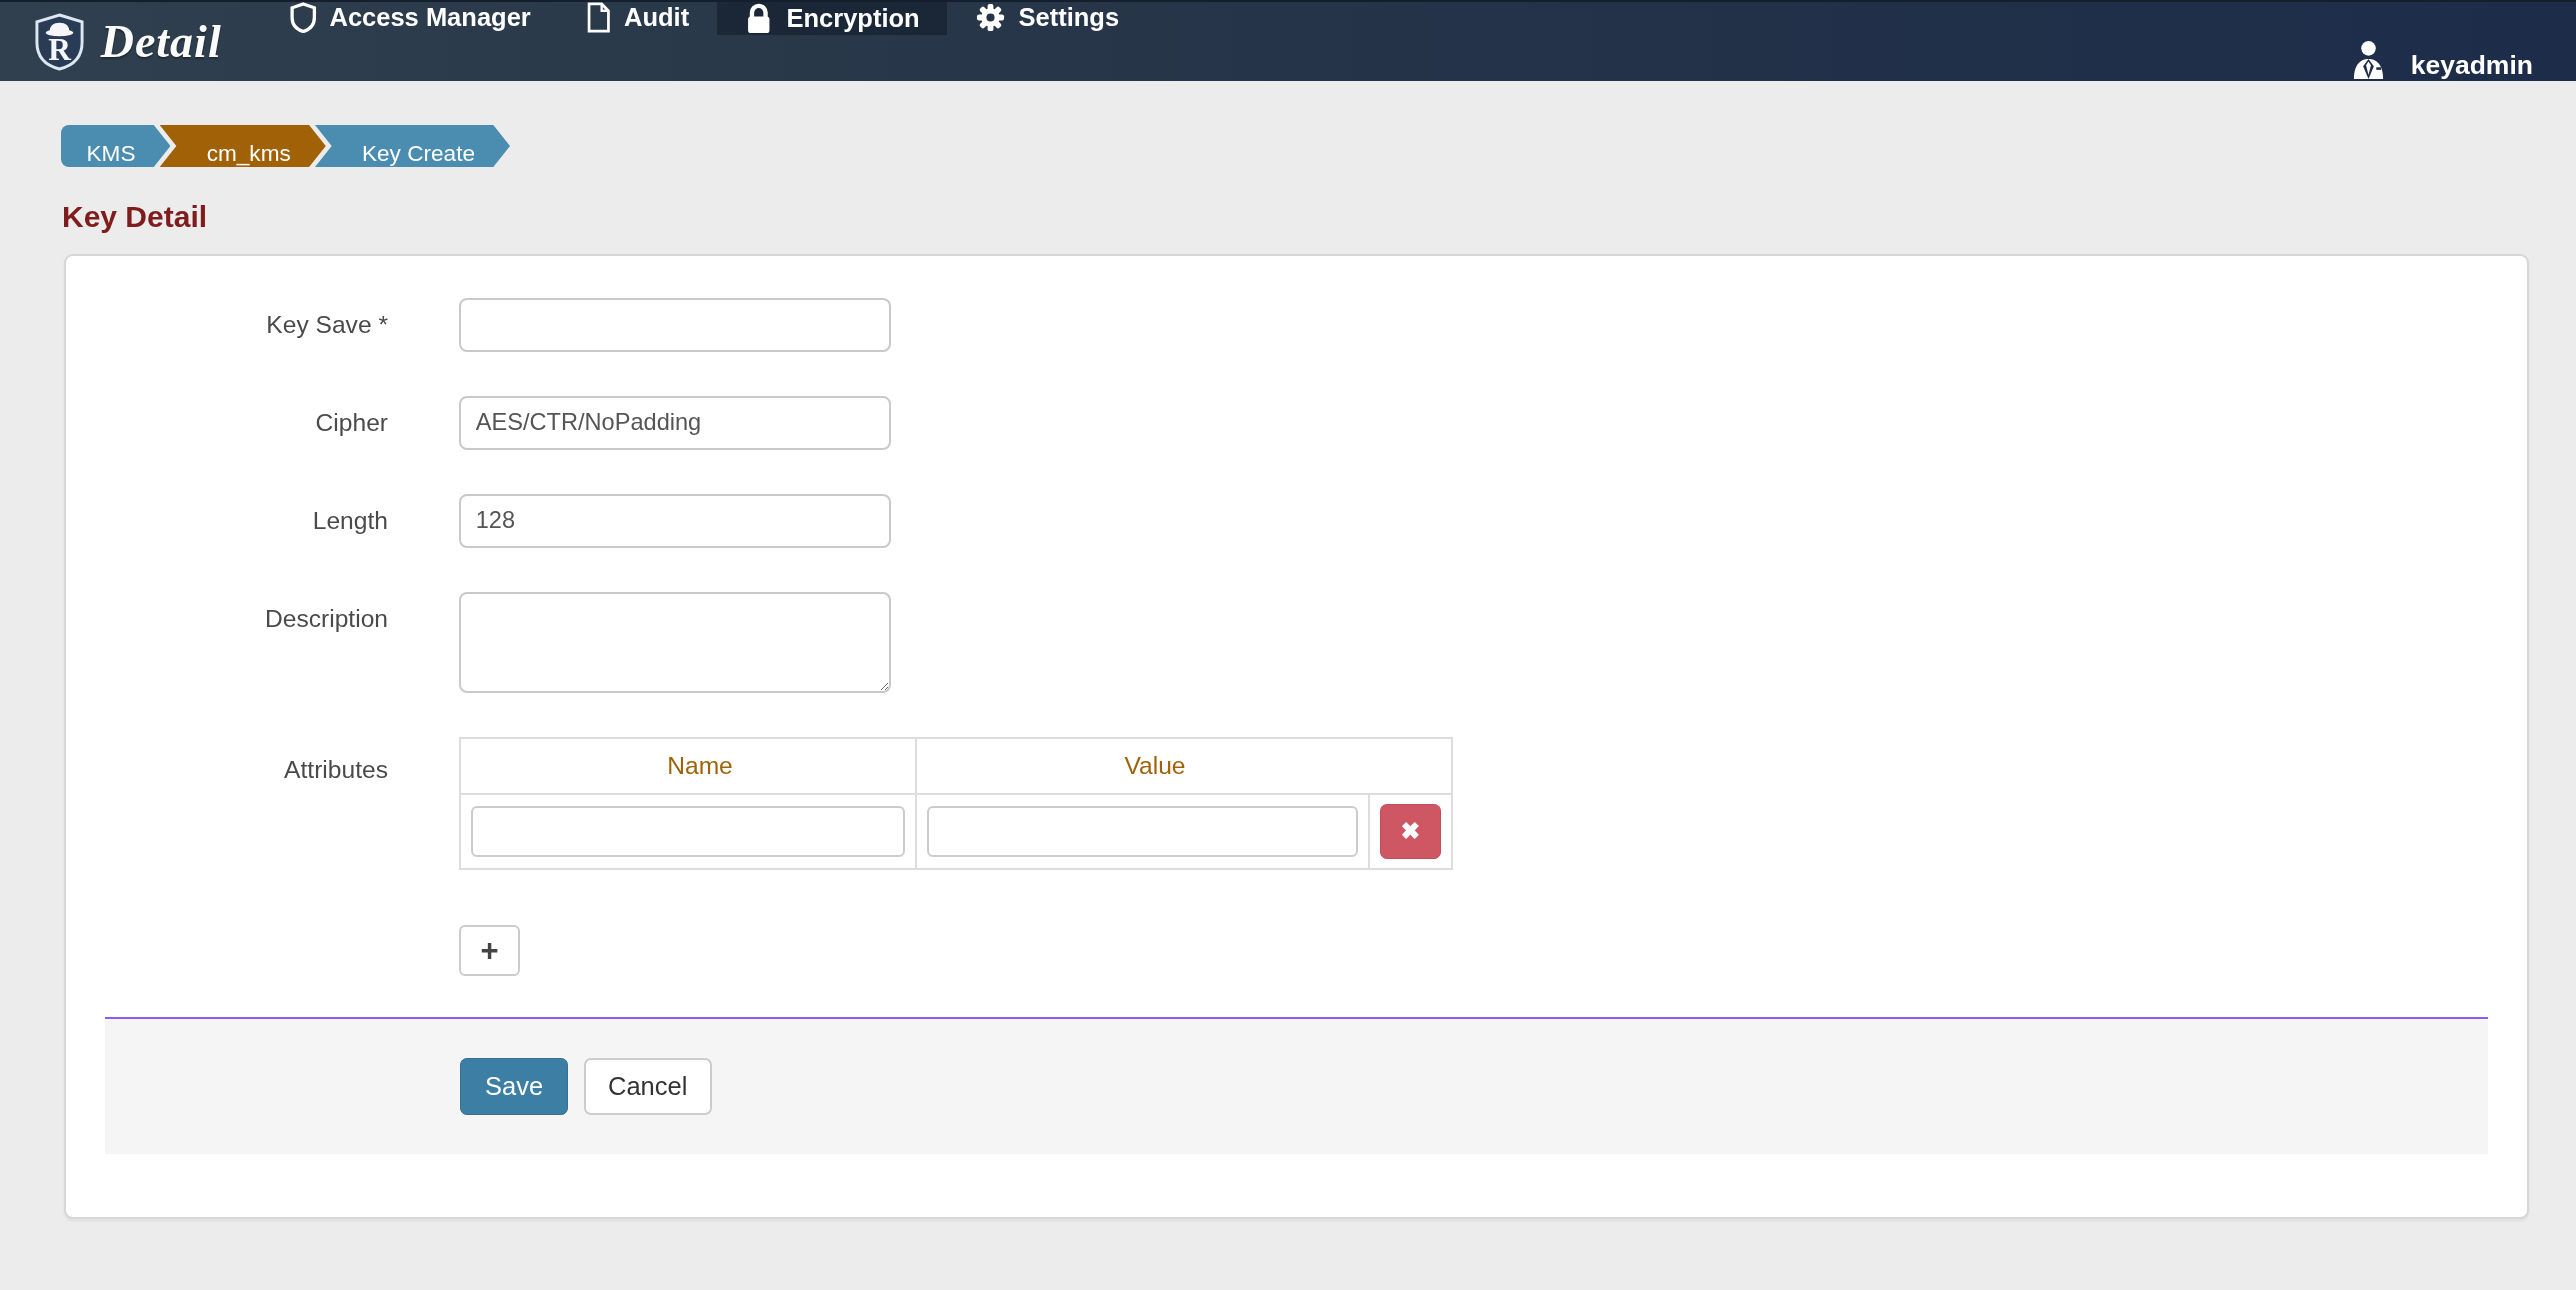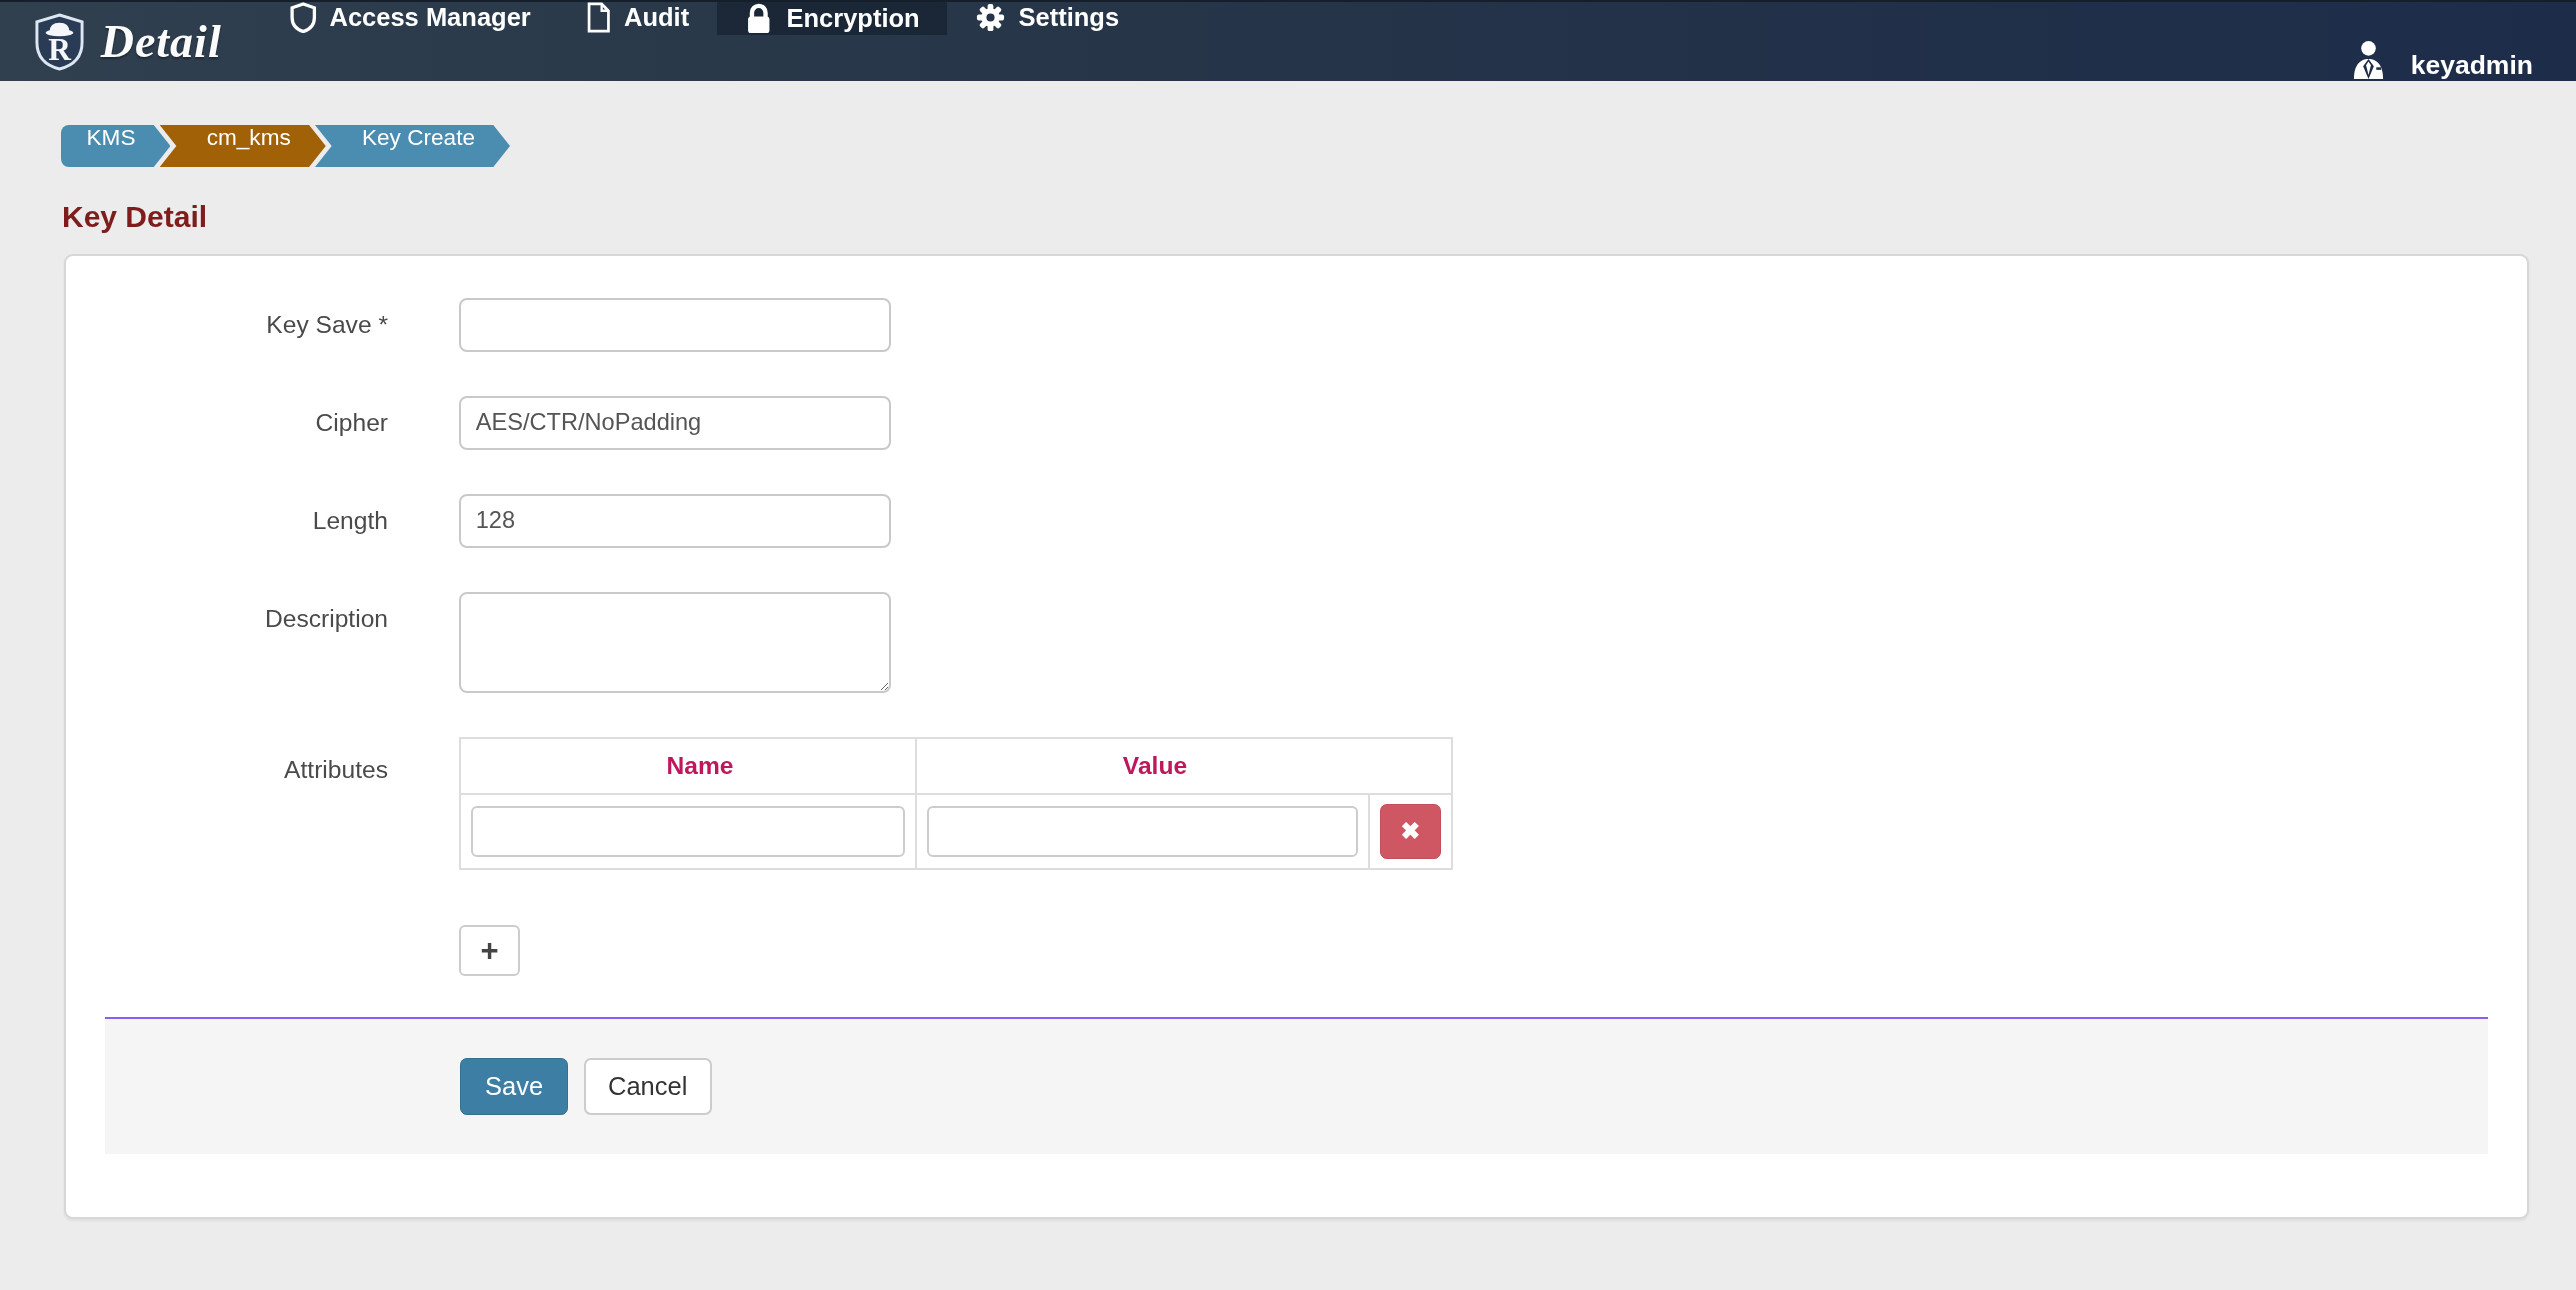--- a/index.html
+++ b/index.html
@@ -33,21 +33,21 @@
     padding:0 27.5px; font-weight:bold; font-size:25.5px; color:#fff;
     cursor:pointer;
   }
   .nav-item.active { background:rgba(5,13,26,0.38); }
   .nav-right { margin-left:auto; display:flex; align-items:flex-end; gap:25px; padding:0 43px; font-weight:bold; font-size:26.5px; }
   .nav-icon { display:flex; align-items:center; }
 
   
   .breadcrumbs { display:flex; margin:44px 0 0 61px; height:42px; }
   .crumb {
-    height:42px; display:flex; align-items:flex-start;
+    height:42px; display:flex; align-items:flex-end;
     color:#fff; font-size:22.6px; cursor:pointer; position:relative;
   }
   .crumb.first {
     padding:0 35px 0 25.5px;
     border-radius:7.9px 0 0 7.9px;
     clip-path:polygon(0 0, calc(100% - 16.7px) 0, 100% 50%, calc(100% - 16.7px) 100%, 0 100%);
   }
   .crumb.notched {
     margin-left:-10.8px;
     padding:0 35px 0 47px;
@@ -81,21 +81,21 @@
     font-size:23.6px; color:#555; padding:0 14.7px;
     font-family:"Liberation Sans", sans-serif;
     background:#fff; outline:none;
   }
   textarea.text-input { height:101px; padding-top:9.8px; resize:both; }
 
   
   .attr-table { border-collapse:collapse; }
   .attr-table th, .attr-table td { border:2px solid #ddd; }
   .attr-table th {
-    height:56px; font-size:24.6px; font-weight:bold; color:#be185d;
+    height:56px; font-size:24.6px; font-weight:normal; color:#a16207;
     text-align:center; background:#fff;padding-left:24px;
   }
   .th-name { width:456px; }
   .th-value { width:453px; }
   .td-action { width:83px; text-align:center; }
   .attr-table td { height:75px; padding:0 9.8px; }
   .cell-input { width:100%; height:51px; border:2px solid #ccc; border-radius:5.9px; font-size:23.6px; color:#555; padding:0 11.8px; outline:none; }
   .remove-btn {
     width:61px; height:55px;
     background:#ce5763; border:1px solid #c04f5b; border-radius:6.9px;

